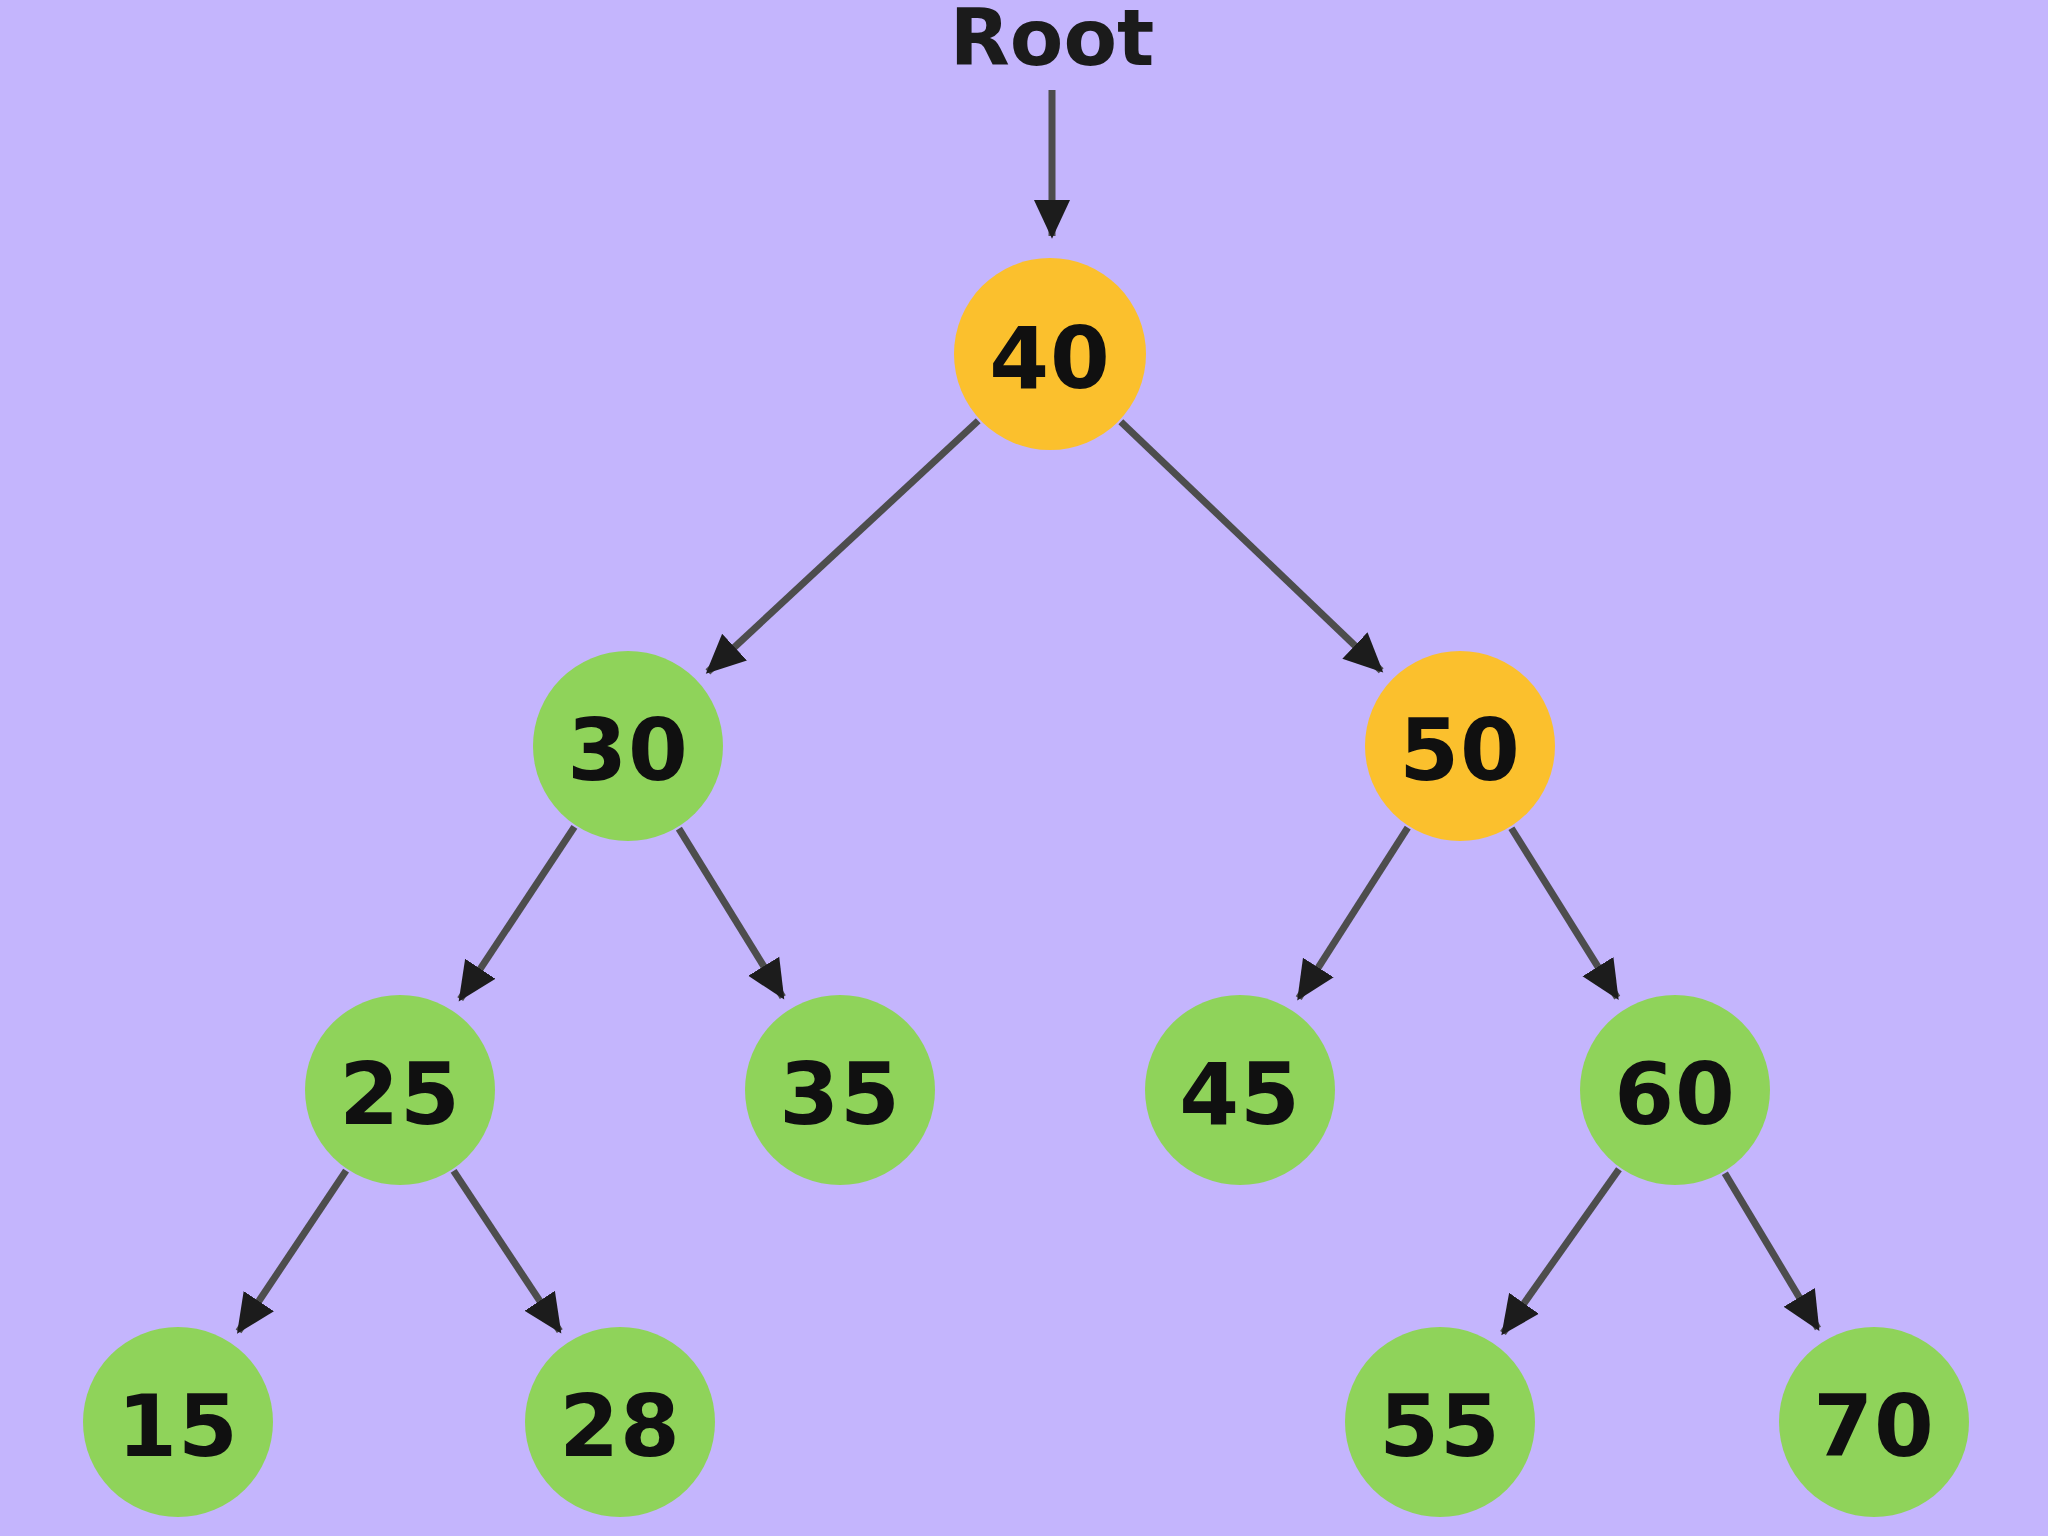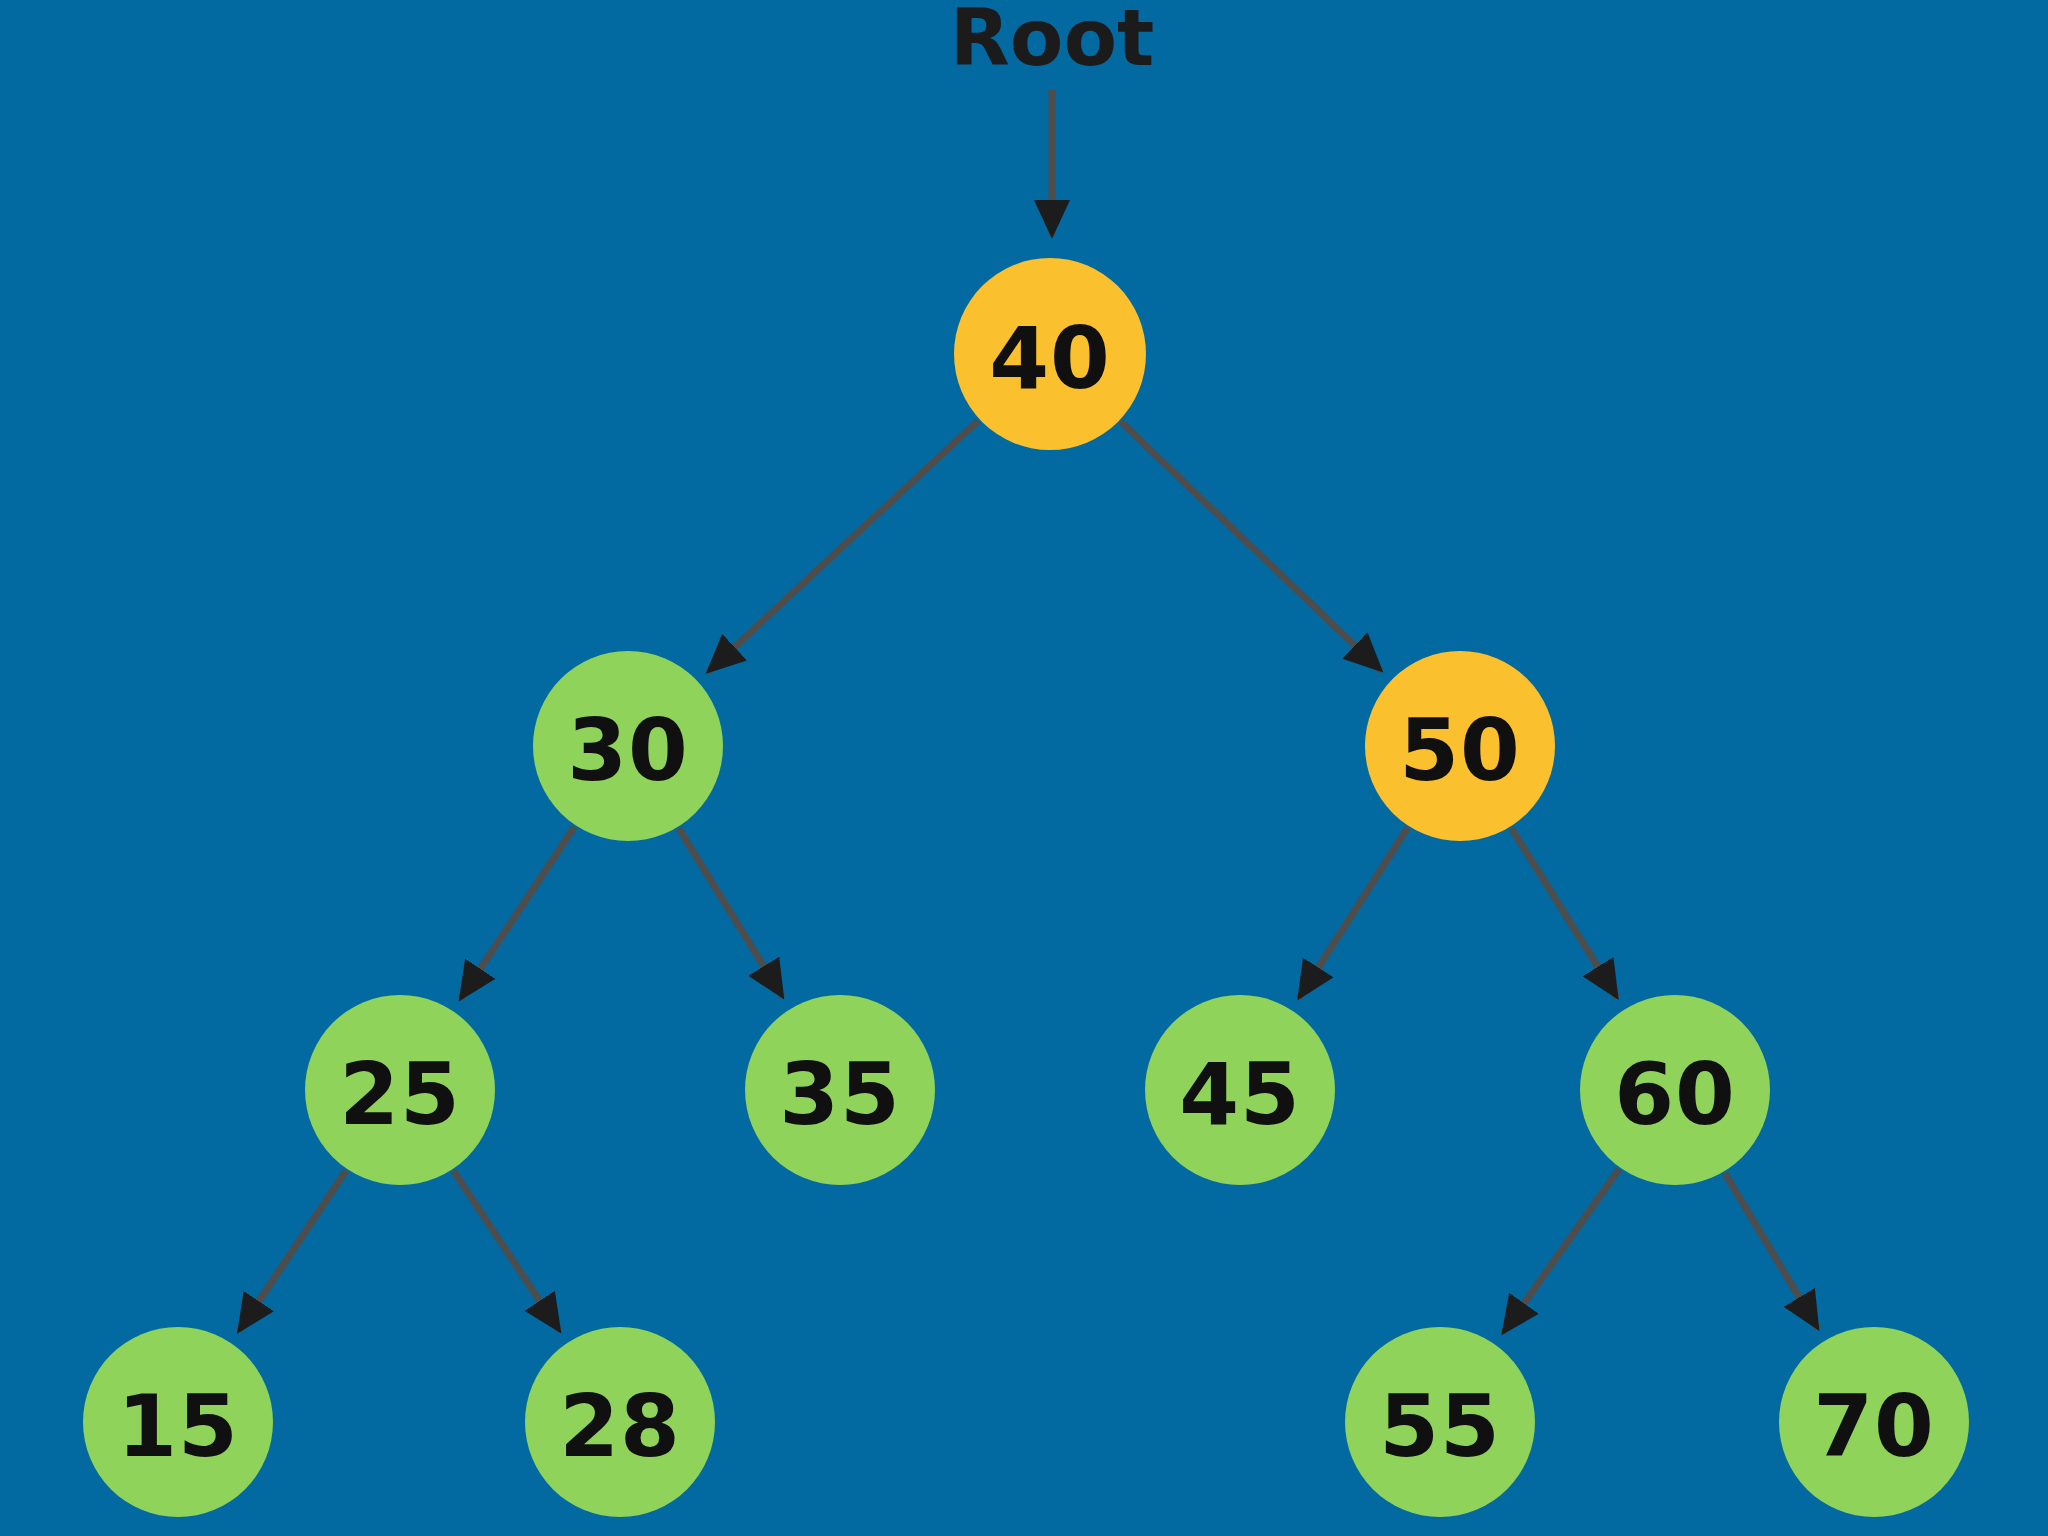--- a/index.html
+++ b/index.html
@@ -10,21 +10,21 @@
   body {
     width: 2048px;
     height: 1536px;
     overflow: hidden;
     font-family: "DejaVu Sans", sans-serif;
   }
   #stage {
     position: relative;
     width: 2048px;
     height: 1536px;
-    background: #0369a1;
+    background: #c4b5fd;
   }
   #tree-svg {
     position: absolute;
     left: 0;
     top: 0;
     width: 2048px;
     height: 1536px;
   }
   .node-circle {
     

